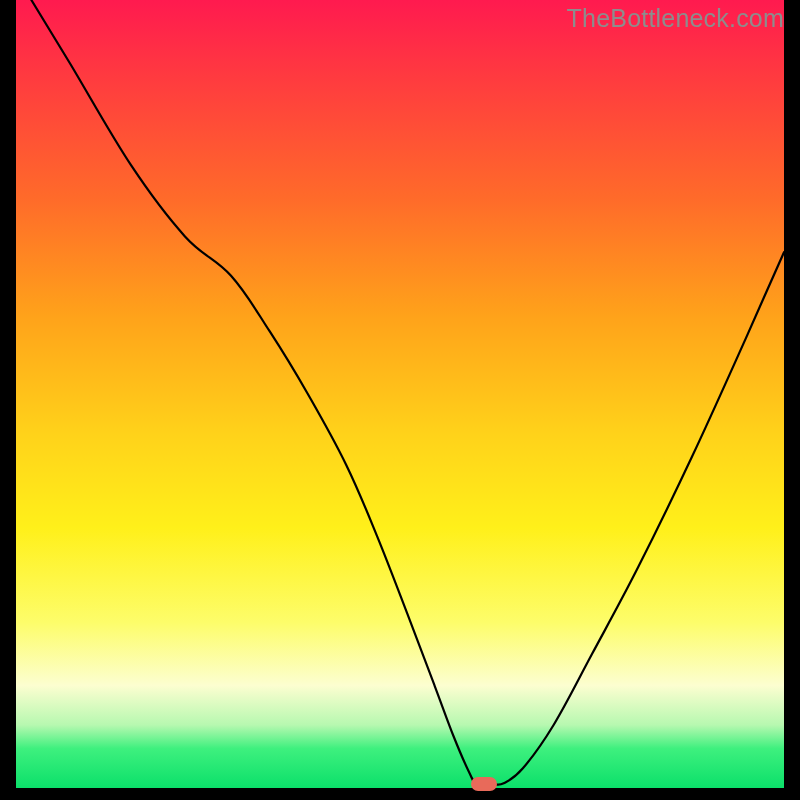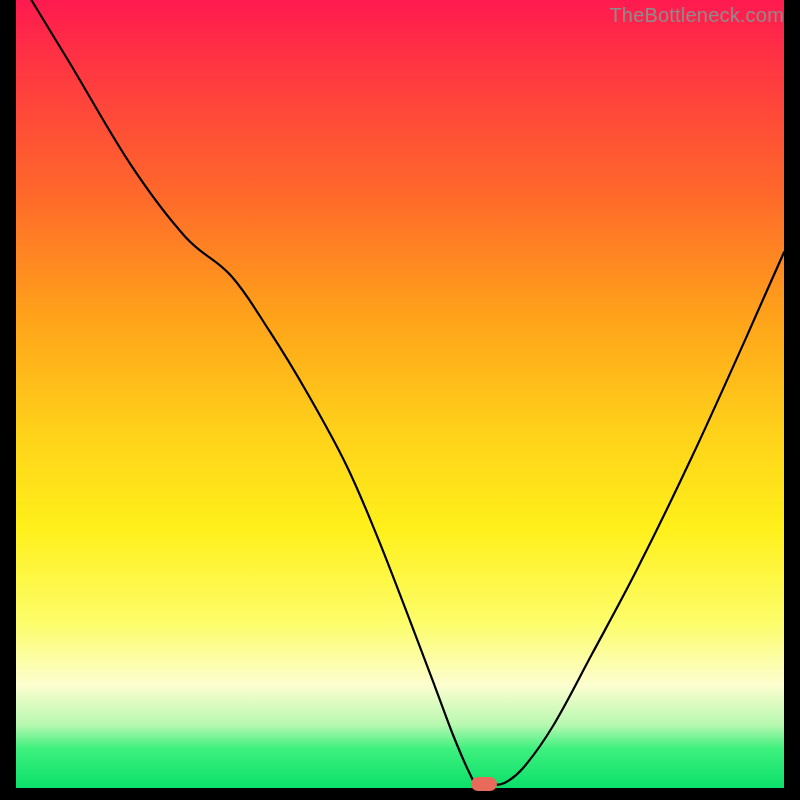--- a/index.html
+++ b/index.html
@@ -53,21 +53,21 @@
     width: 26px;
     height: 14px;
     border-radius: 10px;
     background: #e86a5a; 
   }
   .watermark {
     position: absolute;
     right: 16px;
     top: 4px;
     font-family: Arial, Helvetica, sans-serif;
-    font-size: 20px;
+    font-size: 25px;
     color: #8d8d8d;
     letter-spacing: 0.2px;
     user-select: none;
   }
 </style>
 </head>
 <body>
 
 <div class="frame">
   <div class="plot">

